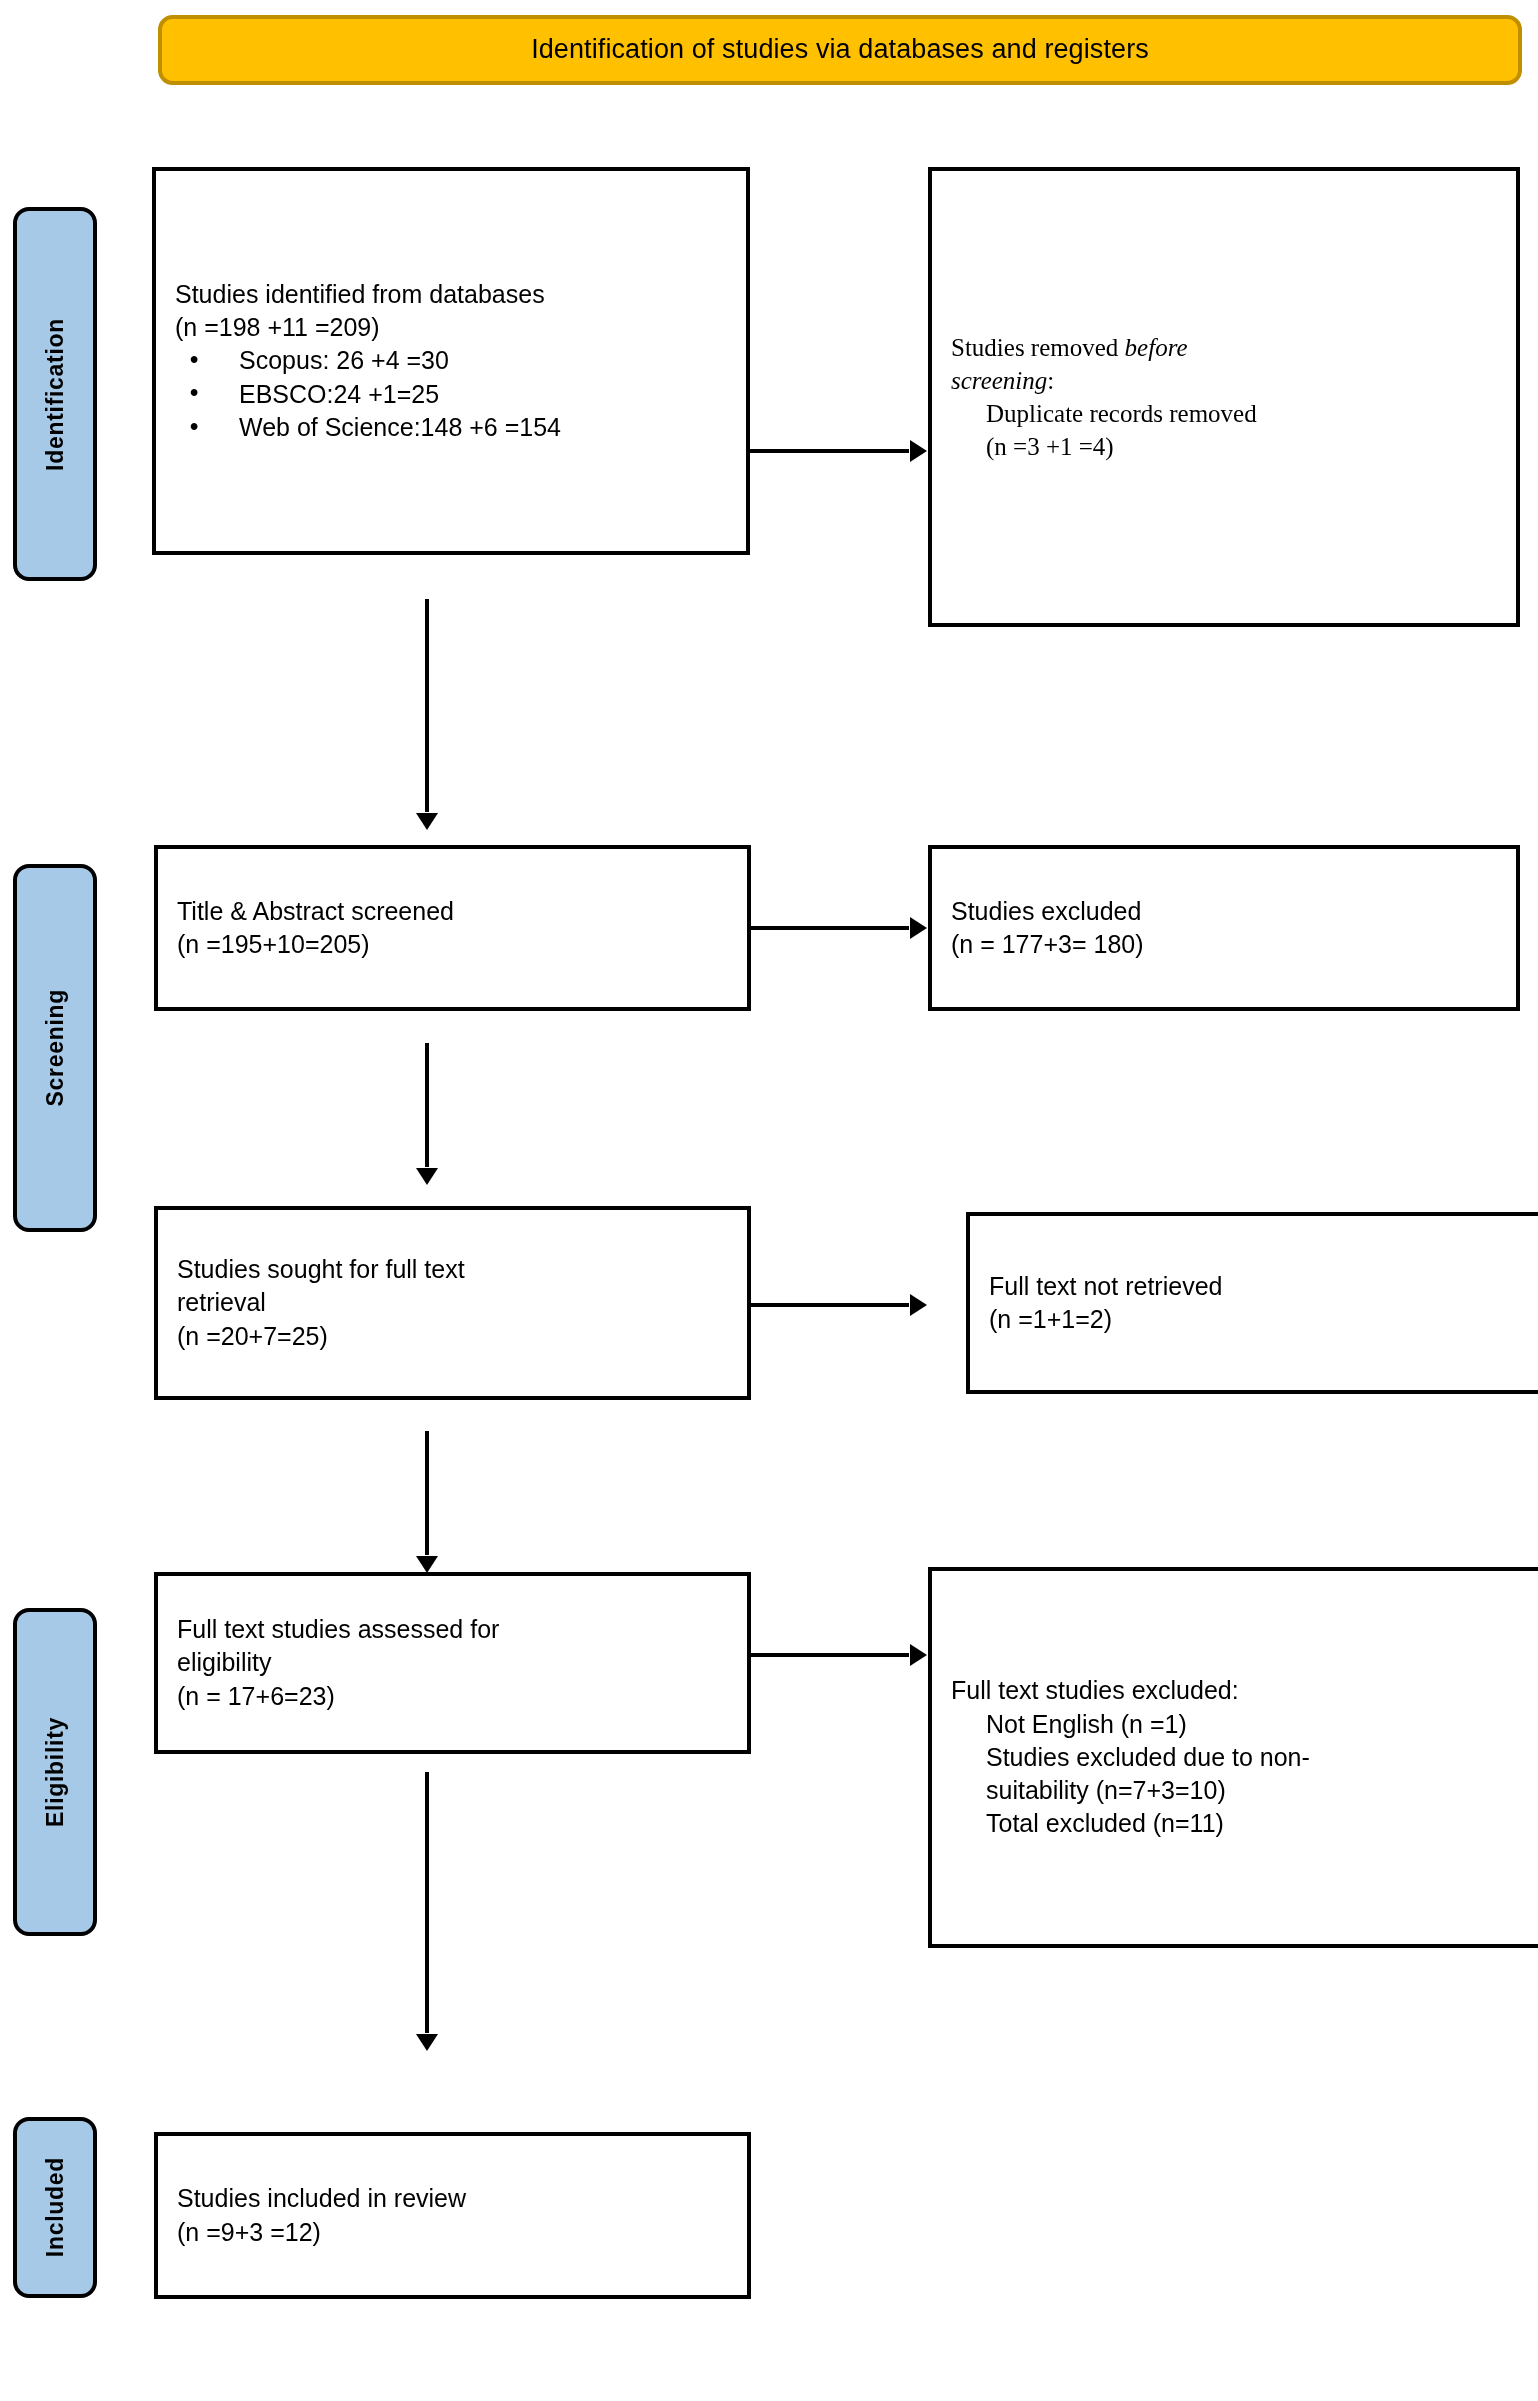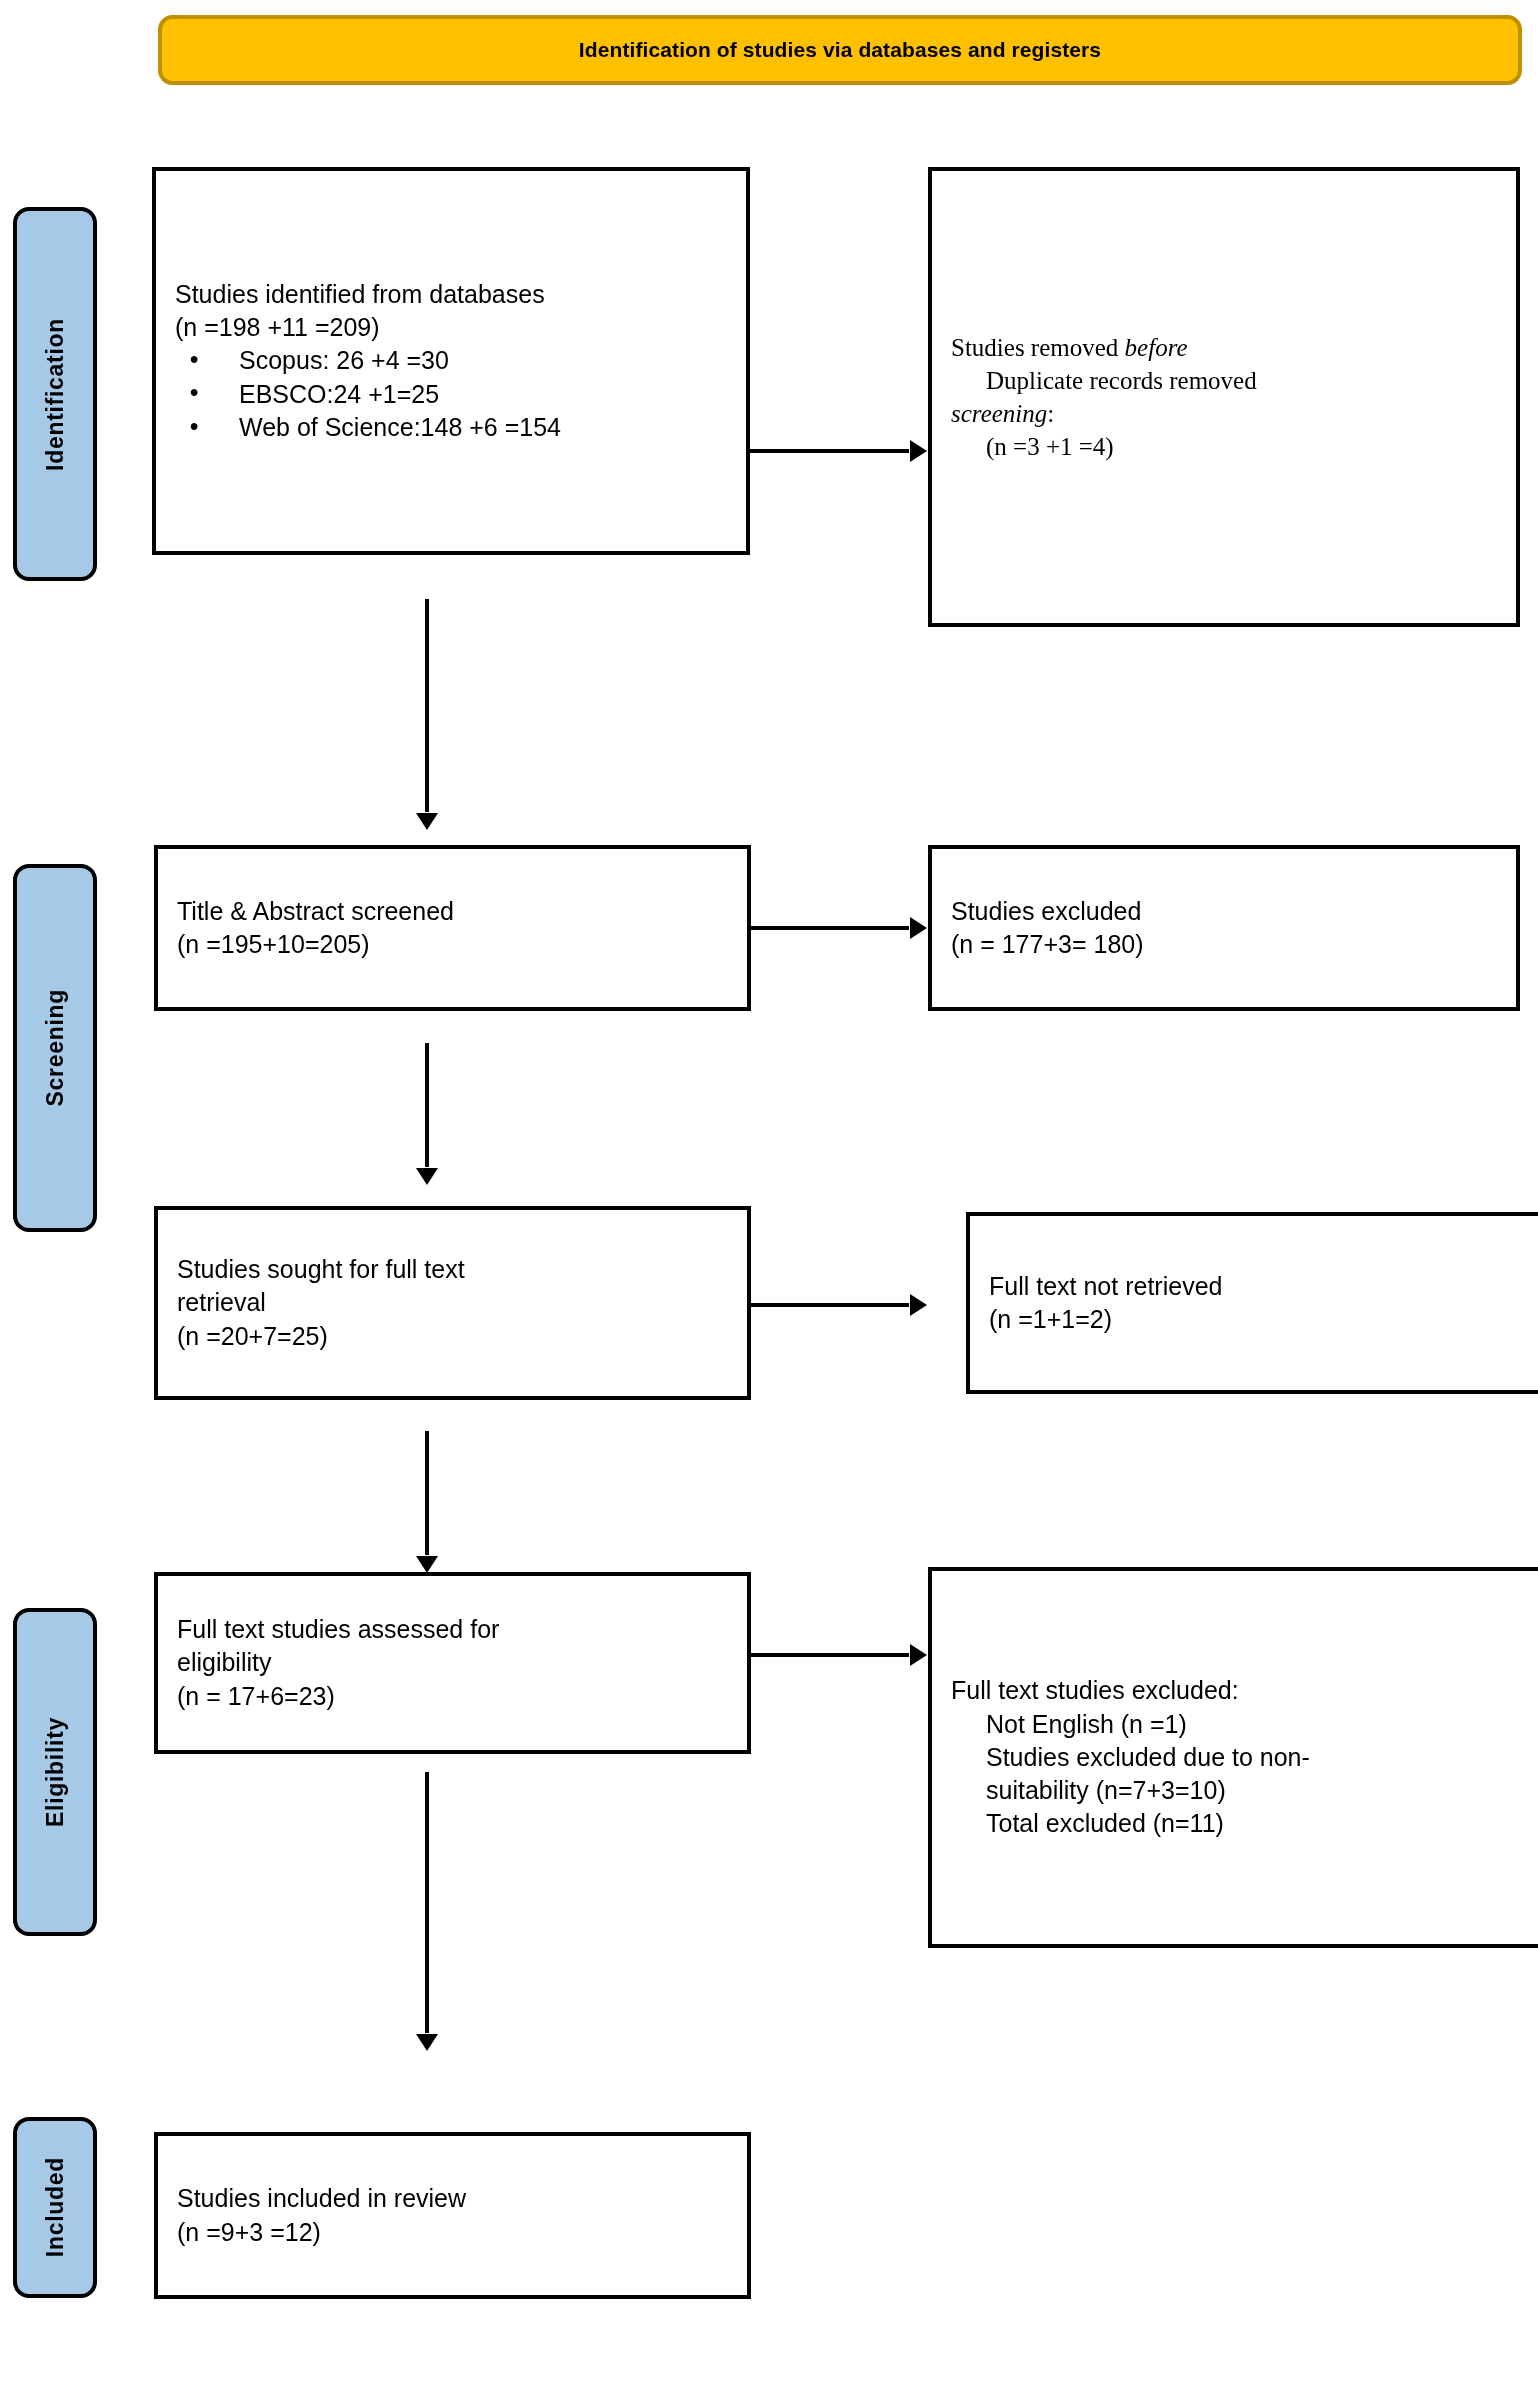--- a/index.html
+++ b/index.html
@@ -30,22 +30,22 @@
     height: 70px;
     background: #FFC000;
     border: 4.7px solid #BF8F00;
     border-radius: 14.7px;
     box-sizing: border-box;
     display: flex;
     align-items: center;
     justify-content: center;
   }
   .header-banner-text {
-    font-size: 21px;
-    font-weight: bold;
+    font-size: 27px;
+    font-weight: normal;
     color: #000000;
     letter-spacing: 0.1px;
     line-height: 1.1;
   }
 
   
   .stage-label {
     position: absolute;
     left: 13.4px;
     width: 84px;
@@ -182,22 +182,22 @@
         <li class="bullet-item">Web of Science:148 +6 =154</li>
       </ul>
     </div>
   </div>
 
   <div class="h-arrow" style="left:750px; top:449px; width:159px;"></div>
 
   <div class="flow-box" style="left:928px; top:167px; width:592px; height:460px;font-family:Liberation Serif, serif;">
     <div class="flow-box-inner">
       <div class="flow-line"><span>Studies removed </span><span class="italic" style="font-style:italic">before</span></div>
+      <div class="flow-line"><span style="font-style:italic">screening</span><span>:</span></div>
       <div class="flow-line indent-1">Duplicate records removed</div>
-      <div class="flow-line"><span style="font-style:italic">screening</span><span>:</span></div>
       <div class="flow-line indent-1">(n =3 +1 =4)</div>
     </div>
   </div>
 
   <div class="v-arrow" style="left:425px; top:599px; height:213px;"></div>
 
   <div class="flow-box" style="left:154px; top:845px; width:597px; height:166px;">
     <div class="flow-box-inner">
       <div class="flow-line">Title &amp; Abstract screened</div>
       <div class="flow-line">(n =195+10=205)</div>

